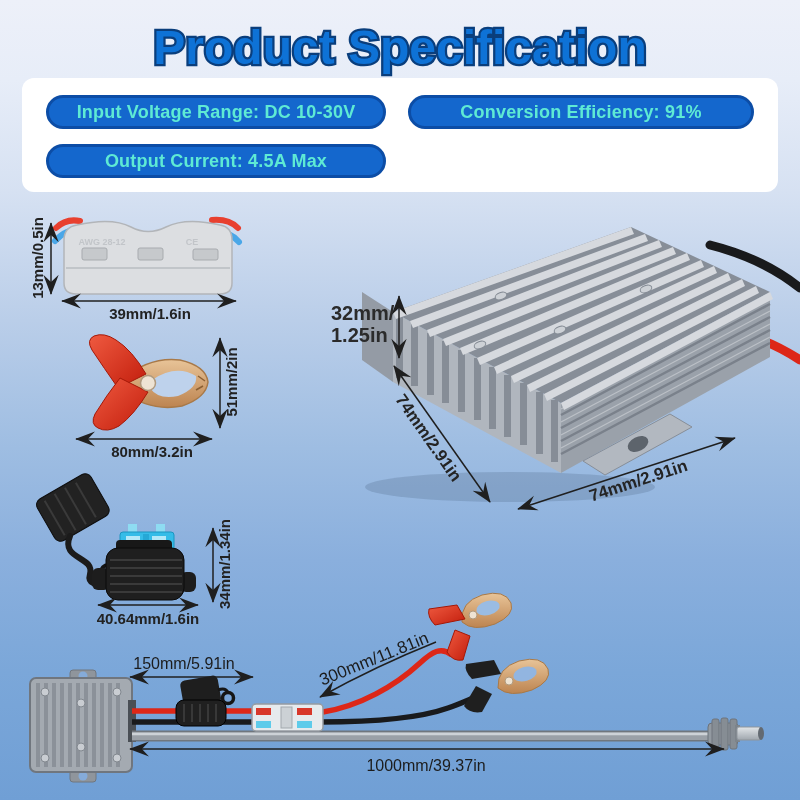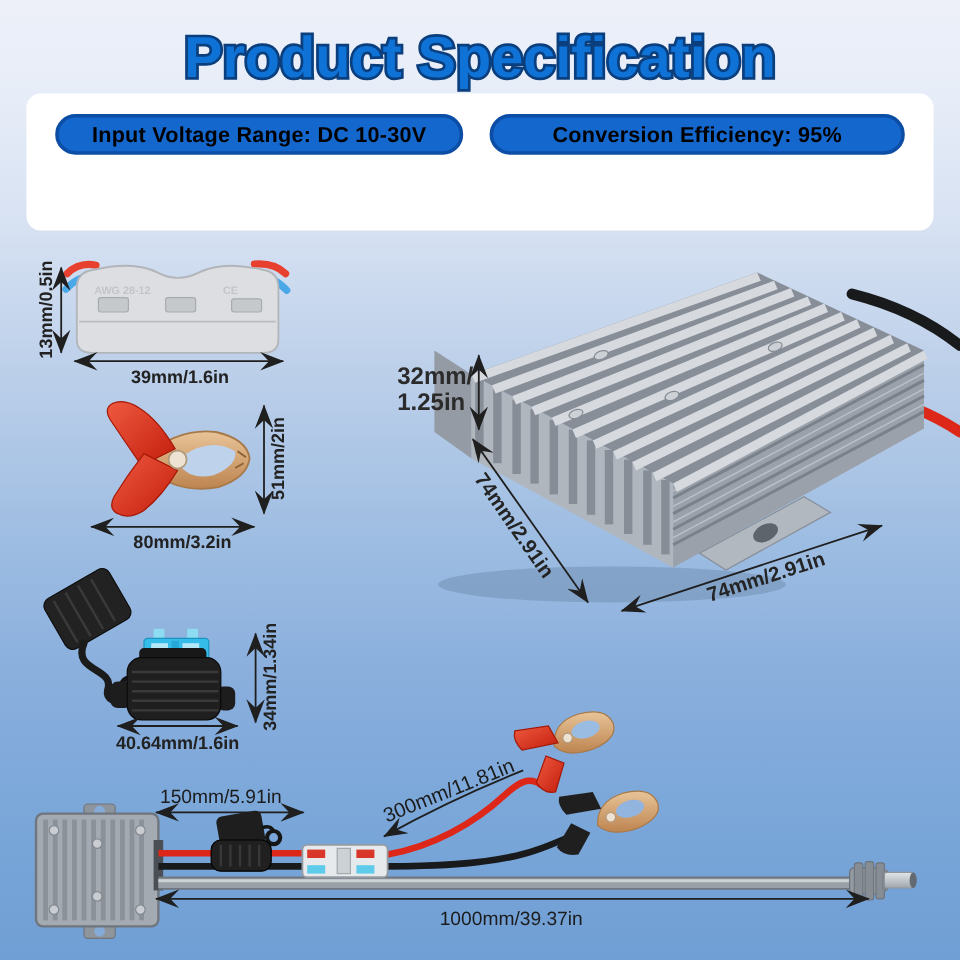--- a/index.html
+++ b/index.html
@@ -3,21 +3,21 @@
 <meta charset="utf-8">
 <style>
   html,body{margin:0;padding:0;}
   .page{position:relative;width:800px;height:800px;overflow:hidden;
     background:linear-gradient(180deg,#edf0f9 0%,#e7edf8 10%,#d6e1f2 24%,#bacee9 40%,#9ebde2 56%,#8aafdd 70%,#7ba7d9 84%,#709fd5 100%);
     font-family:"Liberation Sans",sans-serif;}
   svg.scene{position:absolute;left:0;top:0;z-index:1;}
   .spec-card{position:absolute;left:22px;top:78px;width:756px;height:114px;background:#ffffff;border-radius:12px;z-index:2;}
   .pill{position:absolute;display:flex;align-items:center;justify-content:center;height:34px;
     background:#1467cd;border:3px solid #0c4da6;border-radius:19px;box-sizing:border-box;
-    color:#000000;font-weight:bold;font-size:18px;letter-spacing:.2px;white-space:nowrap;}
+    color:#5eead4;font-weight:bold;font-size:18px;letter-spacing:.2px;white-space:nowrap;}
   .pill1{left:24px;top:17px;width:340px;}
   .pill2{left:386px;top:17px;width:346px;}
   .pill3{left:24px;top:66px;width:340px;}
   .pill4{left:386px;top:66px;width:346px;}
   svg text{font-family:"Liberation Sans",sans-serif;fill:#1d1d1d;}
   .title-text{font-size:48px;font-weight:bold;fill:#0e72d6;stroke:#0a3e7c;stroke-width:4.5px;paint-order:stroke;}
   .dim-sm{font-size:15px;font-weight:600;fill:#222;}
   .dim-md{font-size:16px;font-weight:400;fill:#1c1c1c;}
   .dim-lg{font-size:17px;font-weight:700;fill:#242424;}
   .dim-xl{font-size:20px;font-weight:700;fill:#2b2b2b;}
@@ -27,21 +27,22 @@
   .groove{stroke:#7a818b;stroke-width:2.5;}
   .groove-hi{stroke:#bcc1c7;stroke-width:1.2;}
 </style>
 </head>
 <body>
 
 <div class="page">
 
   <div class="spec-card">
     <div class="pill pill1">Input Voltage Range: DC 10-30V</div>
-    <div class="pill pill2">Conversion Efficiency: 95%</div>
+    <div class="pill pill2">Conversion Efficiency: 91%</div>
+    <div class="pill pill3">Output Current: 4.5A Max</div>
   </div>
 
   <svg class="scene" width="800" height="800" viewBox="0 0 800 800">
     <defs>
       <marker id="ah" viewBox="0 0 12 10" refX="11" refY="5" markerWidth="14" markerHeight="12" orient="auto-start-reverse">
         <path d="M11.5,5 L0,0.6 L4.2,5 L0,9.4 Z" fill="#1f1f1f"></path>
       </marker>
       <linearGradient id="copper" x1="0" y1="0" x2="0" y2="1">
         <stop offset="0" stop-color="#e8c498"></stop>
           <stop offset="1" stop-color="#bd8450"></stop>

